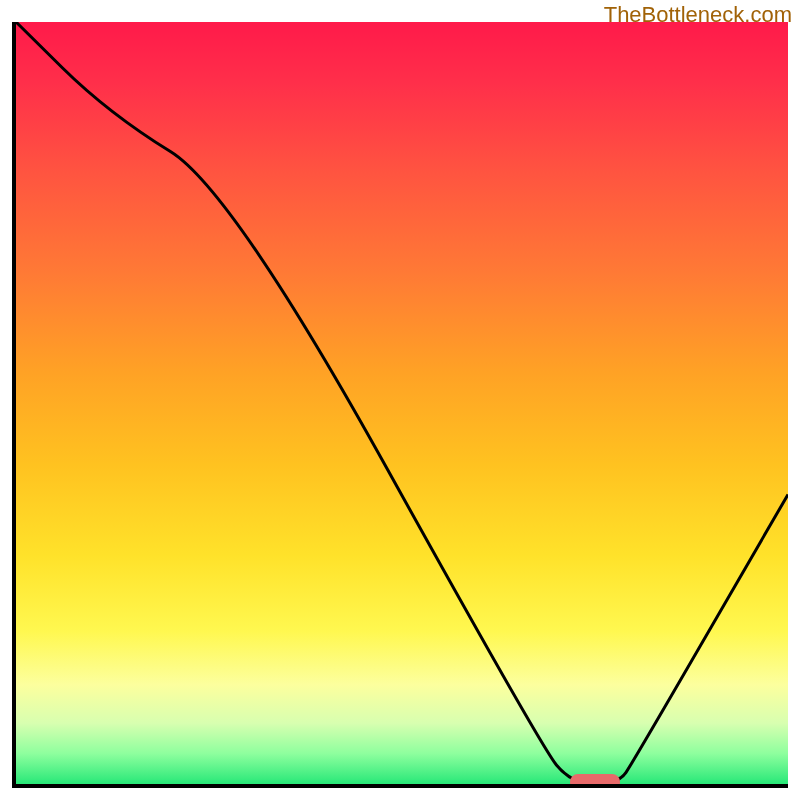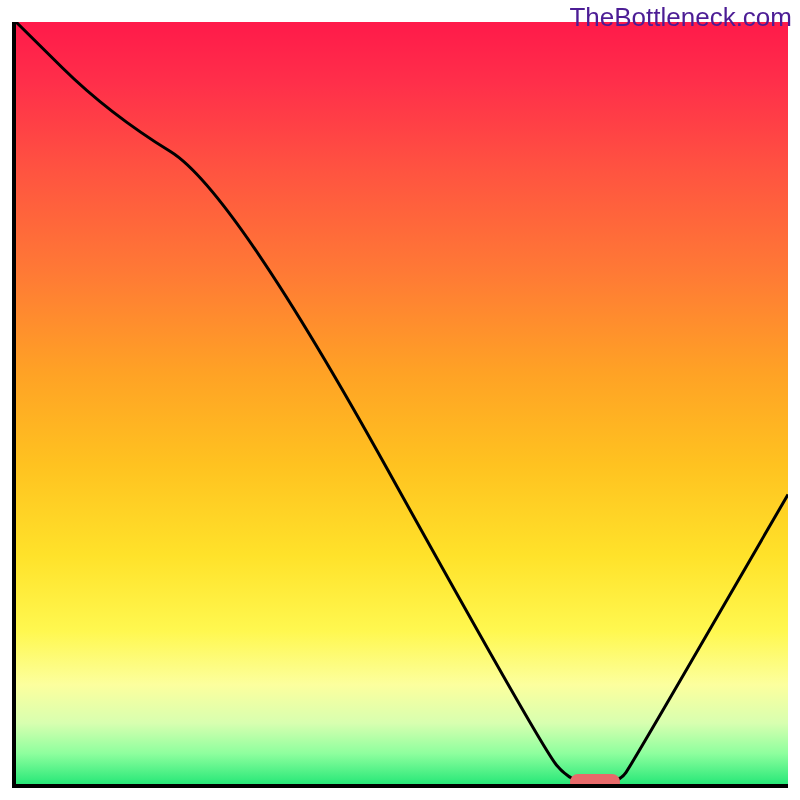--- a/index.html
+++ b/index.html
@@ -8,22 +8,22 @@
     width: 800px;
     height: 800px;
     position: relative;
     background: #ffffff;
     font-family: Arial, sans-serif;
   }
   .watermark {
     position: absolute;
     top: 2px;
     right: 8px;
-    color: #4c1d95;
-    font-size: 26px;
+    color: #a16207;
+    font-size: 22px;
     font-weight: 500;
     z-index: 10;
   }
   .chart-container {
     position: absolute;
     top: 22px;
     left: 12px;
     width: 776px;
     height: 766px;
     border-left: 4px solid #000;

